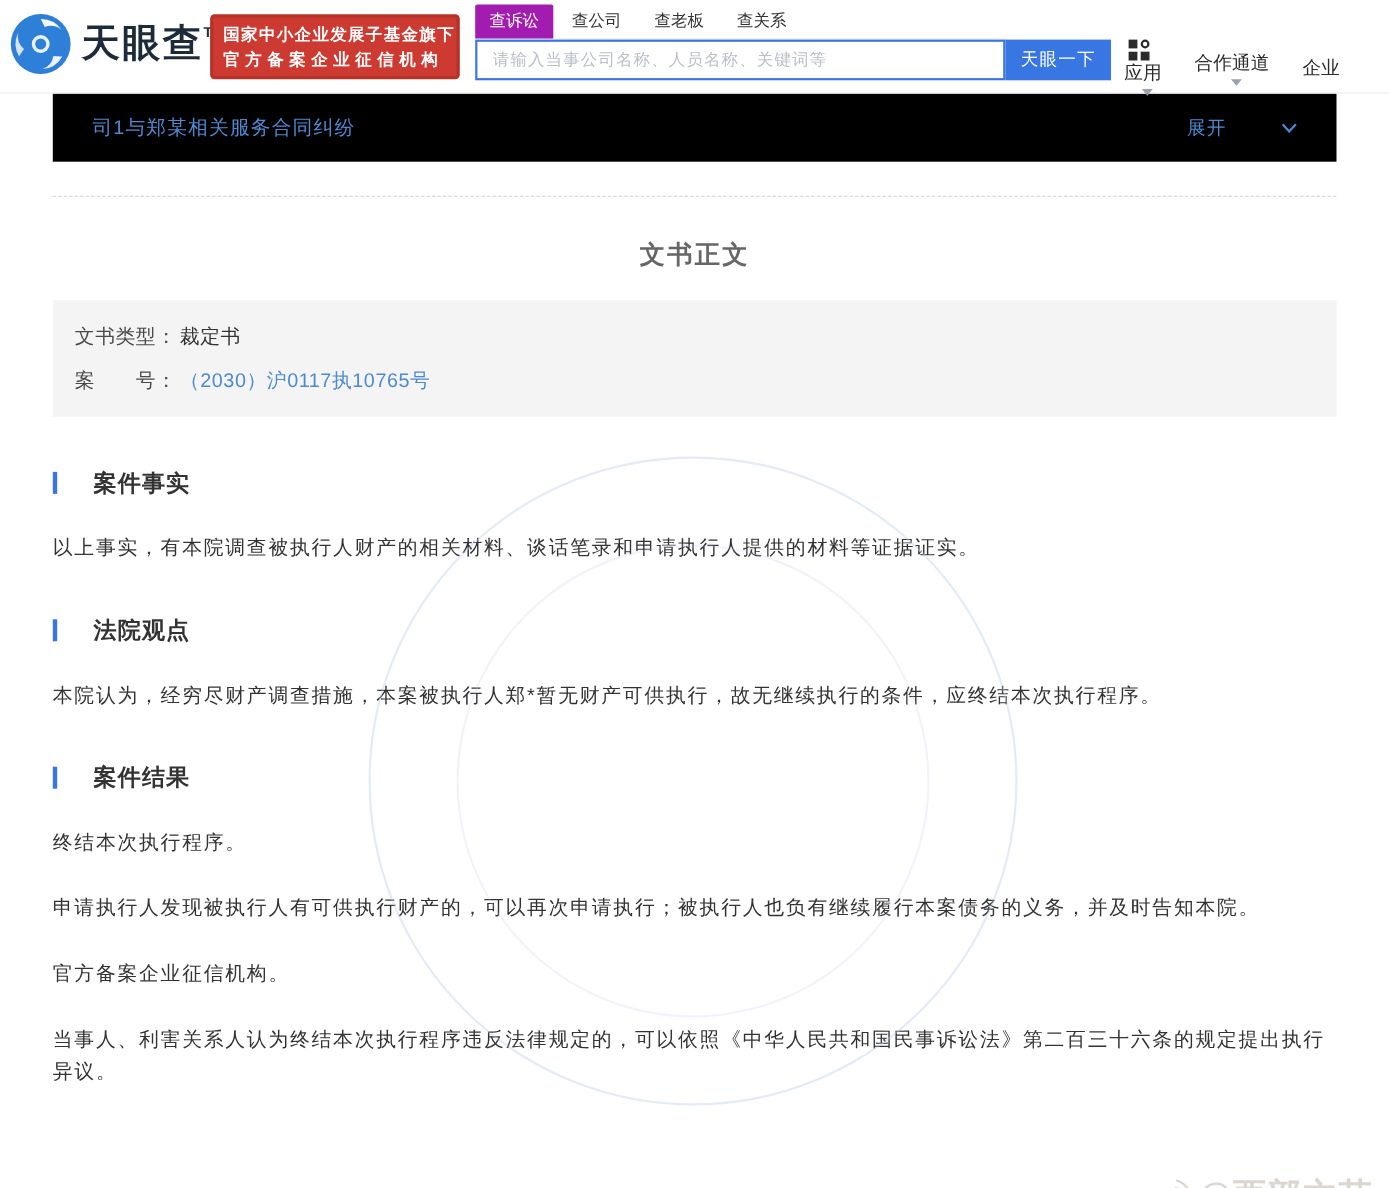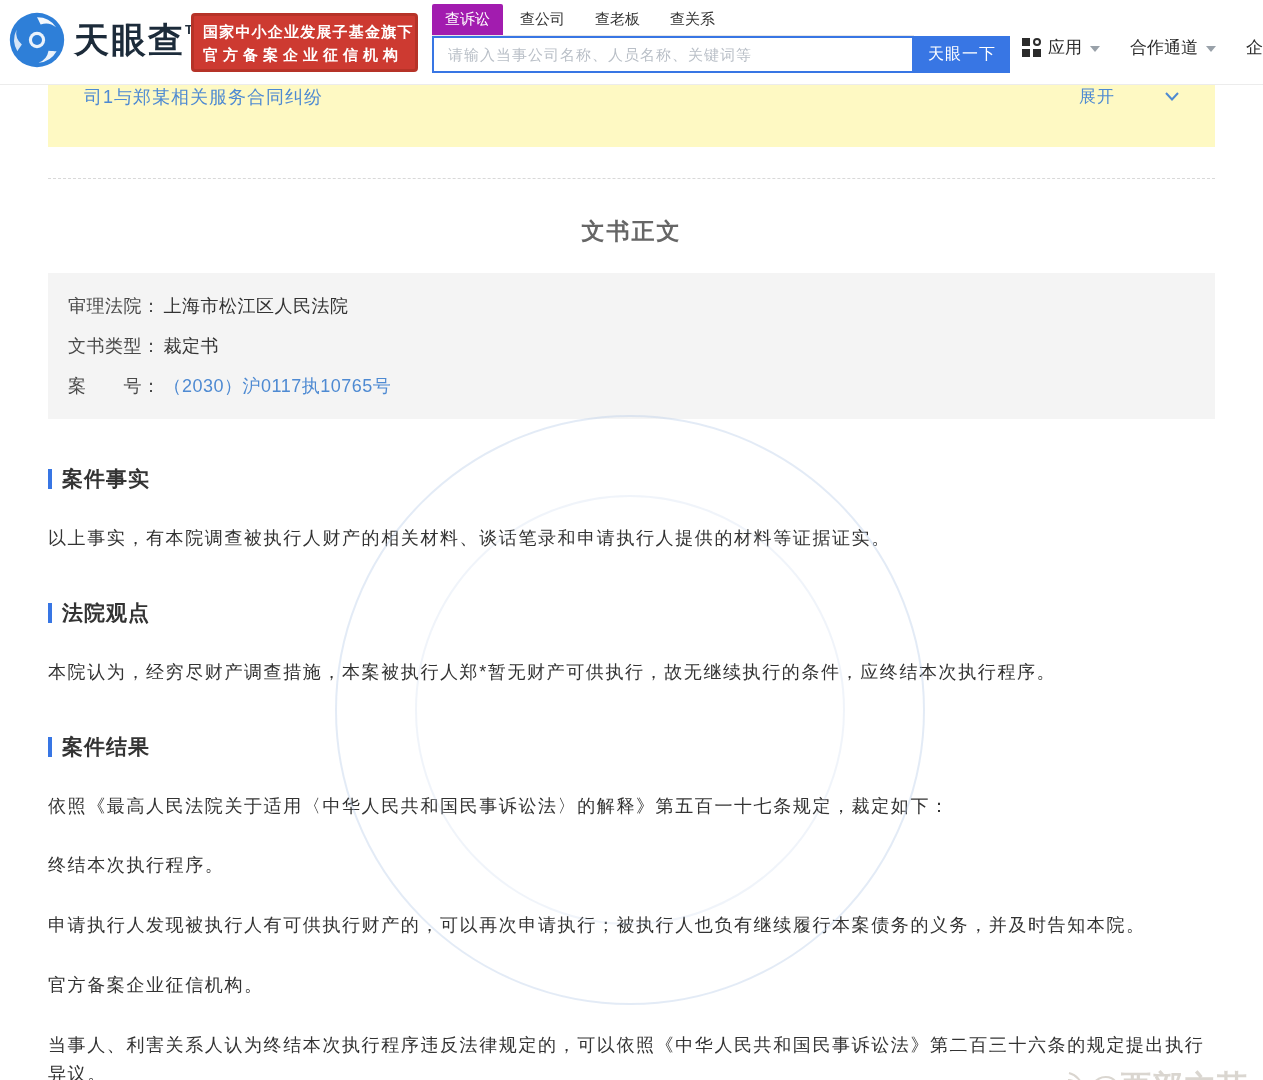--- a/index.html
+++ b/index.html
@@ -28,48 +28,48 @@
   .search-area { position:absolute; left:432px; top:4px; }
   .tabs { display:flex; width:482px; border-bottom:1px solid #e7e7e7; }
   .tab { font-size:15px; color:#333; padding:6px 13px; margin-right:4px; cursor:pointer; white-space:nowrap; }
   .tab.active { background:#a21caf; color:#fff; border-radius:2px 2px 0 0; }
   .search-row { display:flex; }
   .search-input { width:482px; height:37px; border:2px solid #3876e4; padding:0 14px; font-size:15px; color:#333; outline:none; border-radius:0; }
   .search-input::placeholder { color:#b9bfc7; letter-spacing:1px; }
   .search-btn { width:96px; height:37px; background:#3876e4; color:#fff; font-size:16px; border:none; cursor:pointer; letter-spacing:1px; }
 
   .nav { position:absolute; left:1022px; top:36px; display:flex; align-items:center; }
-  .nav-item { display:flex; align-items:center; font-size:17px; color:#2b2b2b; margin-right:30px; cursor:pointer; white-space:nowrap; }
+  .nav-item { display:flex; align-items:center; font-size:17px; color:#2b2b2b; margin-right:30px; cursor:pointer; white-space:nowrap;flex-direction:column; }
   .apps-icon { width:19px; height:19px; display:grid; grid-template-columns:8px 8px; grid-template-rows:8px 8px; gap:3px; margin-right:7px; }
   .apps-icon i { background:#2b2b2b; display:block; }
   .apps-icon i.ring { background:transparent; border:2px solid #2b2b2b; border-radius:50%; }
   .caret { width:0; height:0; border-left:5px solid transparent; border-right:5px solid transparent; border-top:6px solid #99a1a9; margin-left:8px; margin-top:3px; }
 
   
-  .case-bar { margin-left:48px; width:1167px; height:62px; background:#fef9c3;
-    display:flex; align-items:flex-start; justify-content:space-between; padding:0 36px; }
+  .case-bar { margin-left:48px; width:1167px; height:62px; background:#000000;
+    display:flex; align-items:center; justify-content:space-between; padding:0 36px; }
   .case-title { color:#4e8ad2; font-size:18px; letter-spacing:1px; cursor:pointer; }
   .expand { display:flex; align-items:center; color:#4e8ad2; font-size:17px; cursor:pointer; letter-spacing:1px;gap:43px; }
   .expand svg { margin-left:7px; }
 
   .dashed-divider { margin:31px 48px 0; border-top:1px dashed #d9d9d9; height:0; }
 
   
   .doc-title { margin-top:37px; text-align:center; font-size:23px; font-weight:bold; color:#666; letter-spacing:2px; }
 
   .meta-box { margin:26px 48px 0; background:#f4f4f4; padding:13px 20px; }
   .meta-row { display:flex; line-height:40px; font-size:18px; }
   .meta-label { color:#4a4a4a; letter-spacing:0.5px; white-space:pre; }
   .meta-value { color:#333; margin-left:3px; letter-spacing:0.5px; }
   .meta-value.link { color:#4e8ad2; cursor:pointer; }
 
   .section { margin:46px 48px 0; }
   .section-header { display:flex; align-items:center; }
   .section-bar { width:4px; height:20px; background:#3876e4; margin-right:10px; }
-  .section-title { font-size:21px; font-weight:bold; color:#333; letter-spacing:1px; }
+  .section-title { font-size:21px; font-weight:bold; color:#333; letter-spacing:1px;margin-left:23px; }
   .section p { margin:31px 0 0 0; font-size:18px; color:#333; letter-spacing:1.6px; line-height:1.6; }
 
   
   .seal-watermark { position:absolute; left:335px; top:415px; width:590px; height:590px;
     border:2px solid rgba(185,205,232,0.40); border-radius:50%; pointer-events:none; z-index:5; }
   .seal-inner { position:absolute; left:50%; top:50%; transform:translate(-50%,-50%);
     width:430px; height:430px; border:2px solid rgba(185,205,232,0.22); border-radius:50%; }
 
   .weibo-watermark { position:absolute; right:14px; top:1066px; display:flex; align-items:center; z-index:6; pointer-events:none; }
   .weibo-icon { margin-right:6px; opacity:0.5; }
@@ -146,24 +146,20 @@
     </svg>
   </span>
 </div>
 
 <div class="dashed-divider"></div>
 
 <div class="doc-title">文书正文</div>
 
 <div class="meta-box">
   <div class="meta-row">
-    <span class="meta-label">审理法院：</span>
-    <span class="meta-value">上海市松江区人民法院</span>
-  </div>
-  <div class="meta-row">
     <span class="meta-label">文书类型：</span>
     <span class="meta-value">裁定书</span>
   </div>
   <div class="meta-row">
     <span class="meta-label">案　　号：</span>
     <span class="meta-value link">（2030）沪0117执10765号</span>
   </div>
 </div>
 
 <div class="section">
@@ -180,21 +176,20 @@
     <span class="section-title">法院观点</span>
   </div>
   <p>本院认为，经穷尽财产调查措施，本案被执行人郑*暂无财产可供执行，故无继续执行的条件，应终结本次执行程序。</p>
 </div>
 
 <div class="section">
   <div class="section-header">
     <span class="section-bar"></span>
     <span class="section-title">案件结果</span>
   </div>
-  <p>依照《最高人民法院关于适用〈中华人民共和国民事诉讼法〉的解释》第五百一十七条规定，裁定如下：</p>
   <p>终结本次执行程序。</p>
   <p>申请执行人发现被执行人有可供执行财产的，可以再次申请执行；被执行人也负有继续履行本案债务的义务，并及时告知本院。</p>
   <p>官方备案企业征信机构。</p>
   <p>当事人、利害关系人认为终结本次执行程序违反法律规定的，可以依照《中华人民共和国民事诉讼法》第二百三十六条的规定提出执行异议。</p>
 </div>
 
 <div class="seal-watermark">
   <div class="seal-inner"></div>
 </div>
 

